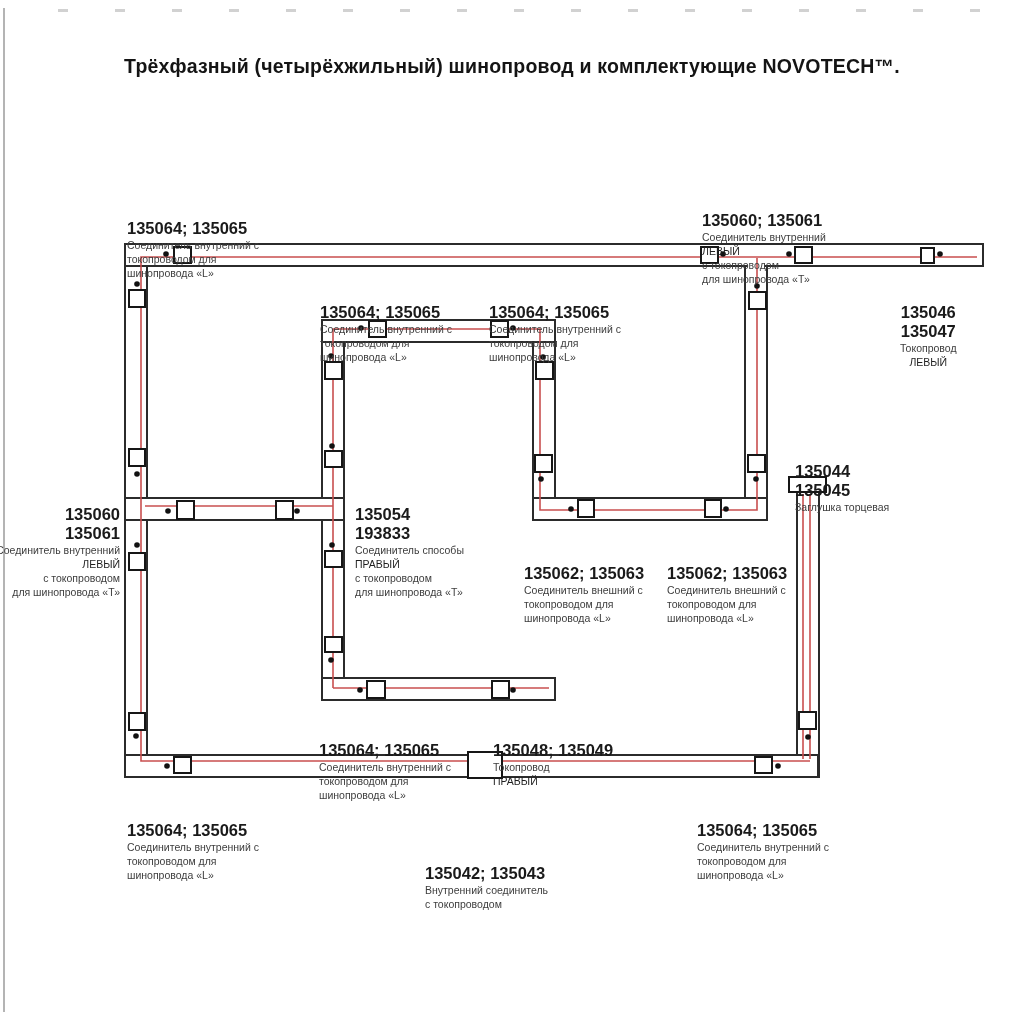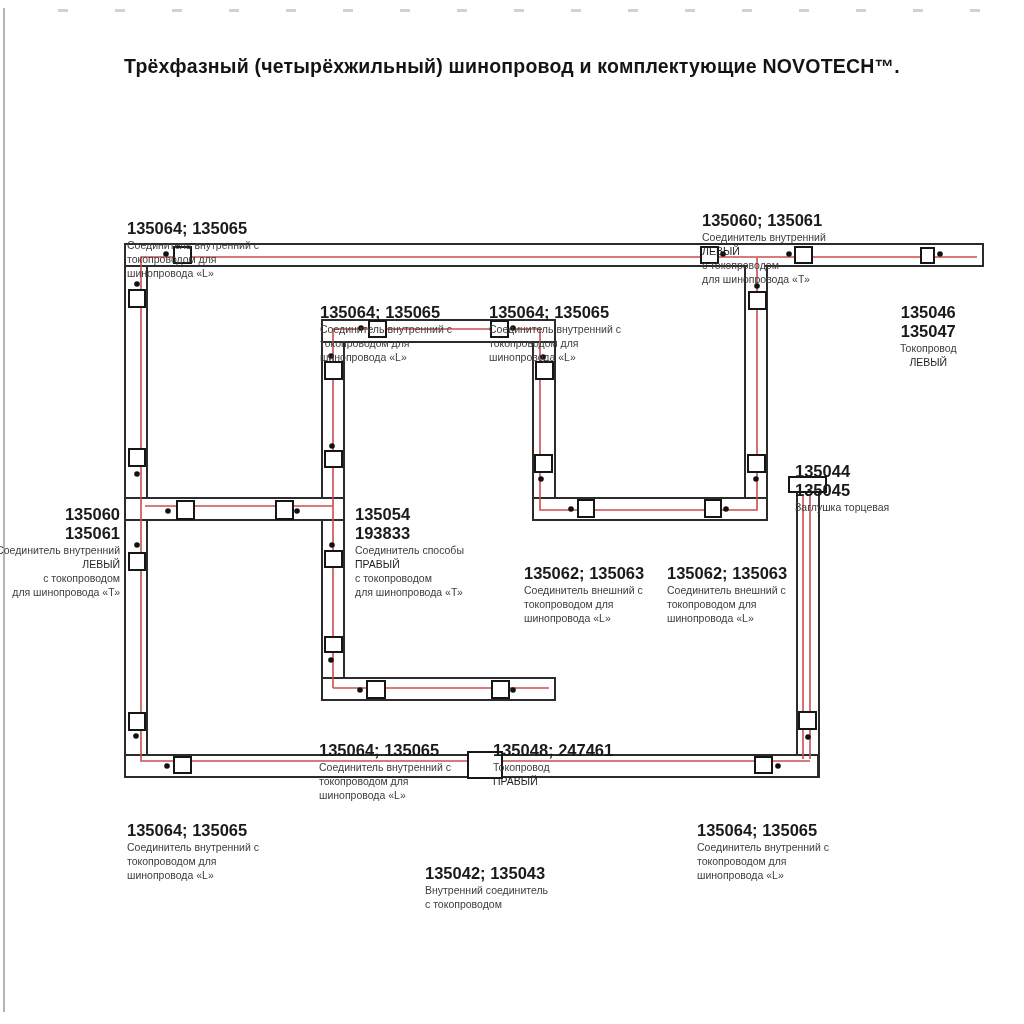--- a/index.html
+++ b/index.html
@@ -186,21 +186,21 @@
       <div class="d">токопроводом для</div>
       <div class="d">шинопровода «L»</div>
     </div>
     <div class="lbl" style="top: 701px; left: 319px;">
       <div class="num">135064; 135065</div>
       <div class="d">Соединитель внутренний с</div>
       <div class="d">токопроводом для</div>
       <div class="d">шинопровода «L»</div>
     </div>
     <div class="lbl" style="top: 701px; left: 493px;">
-      <div class="num">135048; 247461</div>
+      <div class="num">135048; 135049</div>
       <div class="d">Токопровод</div>
       <div class="d b">ПРАВЫЙ</div>
     </div>
     <div class="lbl" style="top: 781px; left: 127px;">
       <div class="num">135064; 135065</div>
       <div class="d">Соединитель внутренний с</div>
       <div class="d">токопроводом для</div>
       <div class="d">шинопровода «L»</div>
     </div>
     <div class="lbl" style="top: 824px; left: 425px;">

